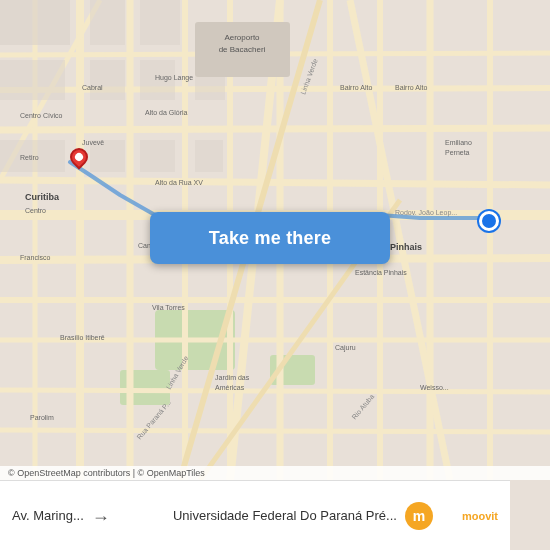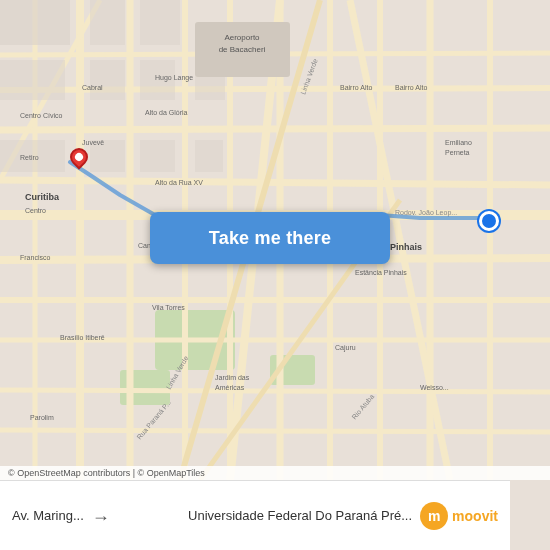--- a/index.html
+++ b/index.html
@@ -272,15 +272,15 @@
 </div>
 
 <div id="bottom-bar">
   <span id="from-label">Av. Maring...</span>
   <span id="arrow-icon">→</span>
   <span id="to-label">Universidade Federal Do Paraná Pré...</span>
   <div id="moovit-logo">
     <div class="moovit-m">
       <span>m</span>
     </div>
-    <span style="font-size:14px;font-weight:700;color:#f5a623;">moovit</span>
+    <span style="font-size:11px;font-weight:700;color:#f5a623;margin-left:25px;">moovit</span>
   </div>
 </div>
 
 </body></html>

